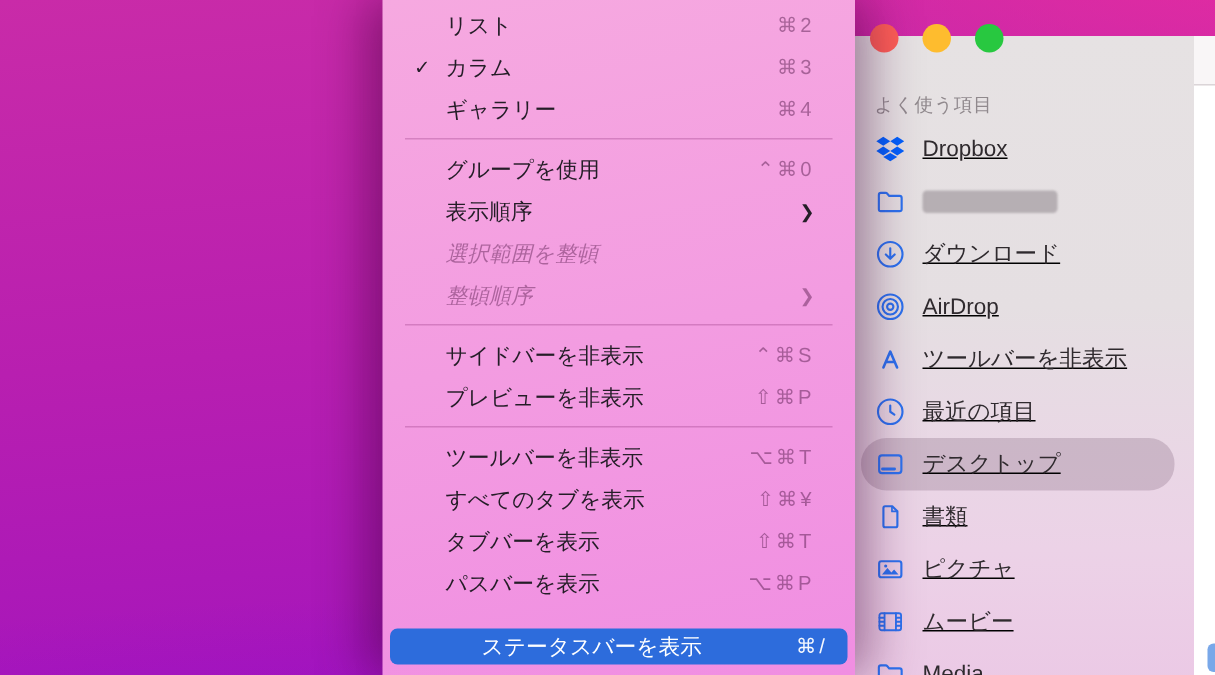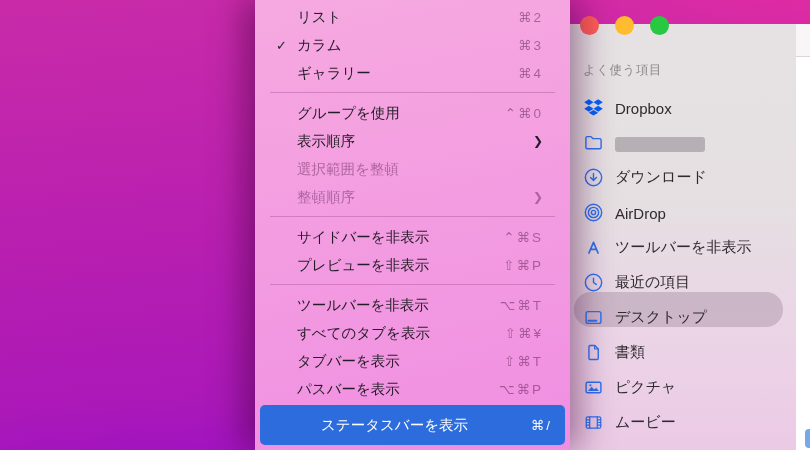--- a/index.html
+++ b/index.html
@@ -15,45 +15,45 @@
   
   .finder-window{position:absolute;left:570px;top:0;width:240px;height:382px;z-index:2;margin-top:24px;}
   .sidebar{position:absolute;left:0;top:0;width:226px;height:450px;box-sizing:border-box;
     padding-top:39px;
     background:linear-gradient(180deg,#e6e2e3 0%,#e5dfe2 40%,#ecd2e7 76%,#ebc7e5 100%);}
   .traffic-lights{position:absolute;top:-8px;left:10px;display:flex;gap:16px;z-index:6;}
   .tl{width:19px;height:19px;border-radius:50%;}
   .tl.close{background:#ff5f57;} .tl.min{background:#febc2e;} .tl.max{background:#28c840;}
   .section-title{height:14px;line-height:14px;margin:0 0 5px 13px;font-size:12.5px;
     color:#90898d;letter-spacing:.5px;}
-  .side-item{height:35px;display:flex;align-items:flex-end;margin:0 13px 0 4px;
-    padding-left:9px;border-radius:7px;}
+  .side-item{height:35px;display:flex;align-items:center;margin:0 13px 0 4px;
+    padding-left:9px;border-radius:7px;text-decoration:underline;}
   .side-item.selected{background:rgba(110,80,105,.24);border-radius:17px;}
   .si-icon{width:20px;height:20px;margin-right:12px;display:flex;align-items:center;justify-content:center;flex:none;}
   .si-label{font-size:15px;color:#2f2a2e;white-space:nowrap;}
   .redacted-pill{width:90px;height:15px;border-radius:3px;background:#a49da2;opacity:.72;filter:blur(.6px);}
   .content{position:absolute;left:226px;top:0;width:14px;height:450px;background:#ffffff;}
   .toolbar-strip{height:32px;background:#f9f6f7;border-bottom:1px solid #dbd5d8;}
   .selection-fragment{position:absolute;left:9px;top:405px;width:10px;height:19px;
     border-radius:4px 0 0 4px;background:#79a8e9;}
   
   .menu{position:absolute;left:255px;top:0;width:315px;height:450px;box-sizing:border-box;
     padding-top:3px;z-index:3;
     background:linear-gradient(168deg,#f6a9e0 0%,#f39ce1 50%,#f08ee2 100%);
     box-shadow:-14px 0 30px rgba(70,0,60,.42),14px 0 30px rgba(70,0,60,.35);}
   .menu-item{height:28px;margin:0 14px;border-radius:5px;display:flex;align-items:center;
     padding:0 13px 0 7px;font-size:14.5px;color:#241d27;box-sizing:border-box;}
   .check{width:21px;flex:none;font-size:13px;font-weight:700;}
   .mi-label{flex:1;white-space:nowrap;}
   .mi-shortcut{font-size:13.5px;letter-spacing:2px;color:rgba(73,17,64,.45);white-space:nowrap;}
   .mi-arrow{display:none;font-size:12px;font-weight:700;margin-left:6px;}
   .menu-item.has-sub .mi-arrow{display:inline;}
-  .menu-item.disabled{color:rgba(73,17,64,.42);}
+  .menu-item.disabled{color:rgba(73,17,64,.42);font-style:italic;}
   .menu-item.disabled .mi-arrow{color:rgba(73,17,64,.42);}
-  .menu-item.highlighted{height:40px;margin:2px 5px;background:#2d6cdc;color:#ffffff;padding-left:40px;}
+  .menu-item.highlighted{height:24px;margin:16px 5px;background:#2d6cdc;color:#ffffff;padding-left:40px;}
   .menu-item.highlighted .mi-shortcut{color:rgba(255,255,255,.95);}
   .separator{height:1px;margin:5px 15px 6px;background:rgba(120,25,100,.25);}
 </style>
 </head>
 <body>
 
 <div class="stage">
   <div class="wallpaper"></div>
 
   <div class="finder-window">

